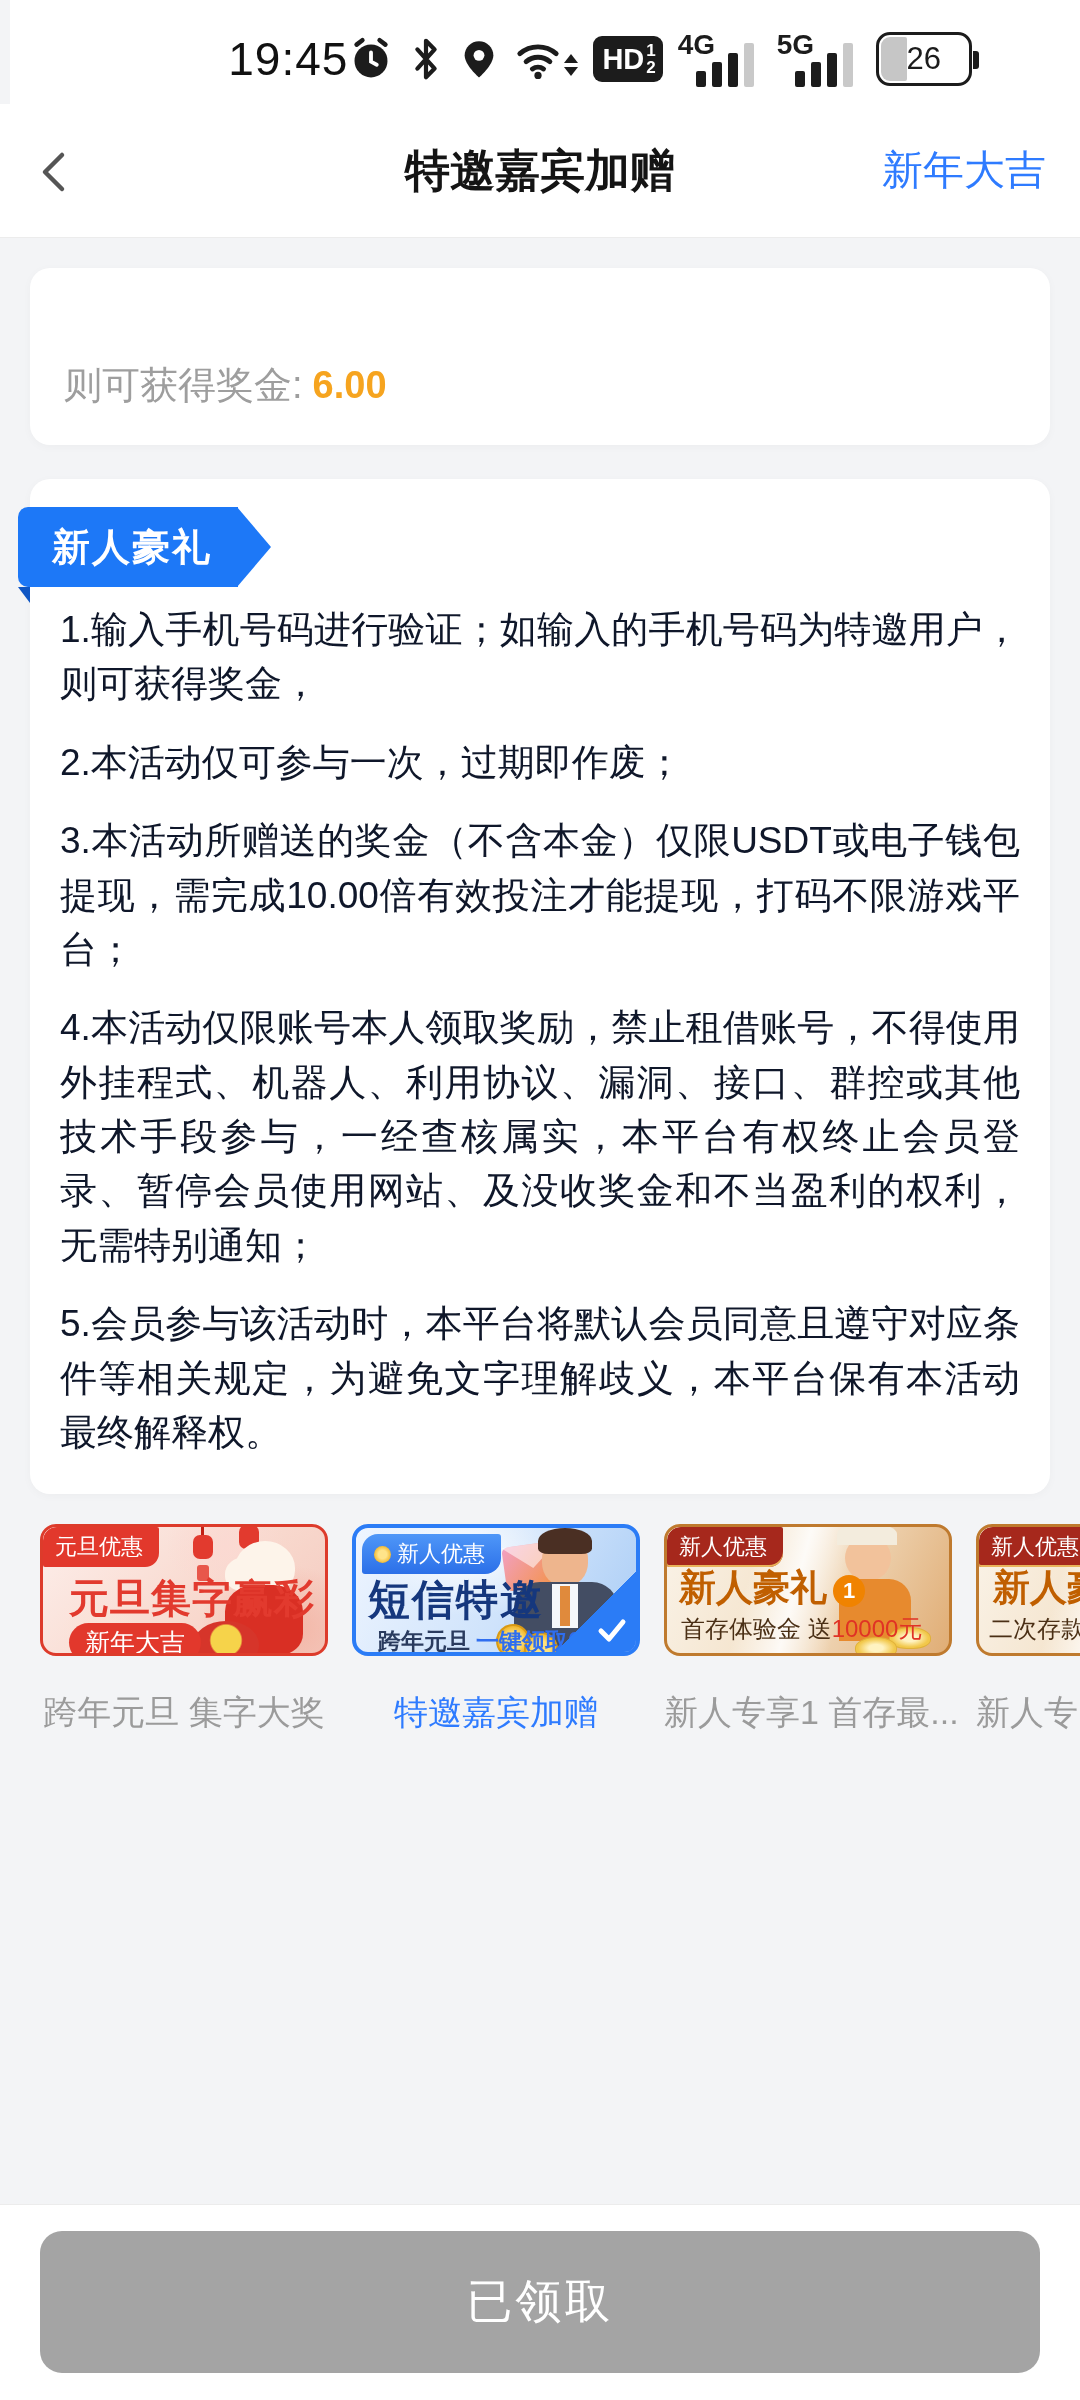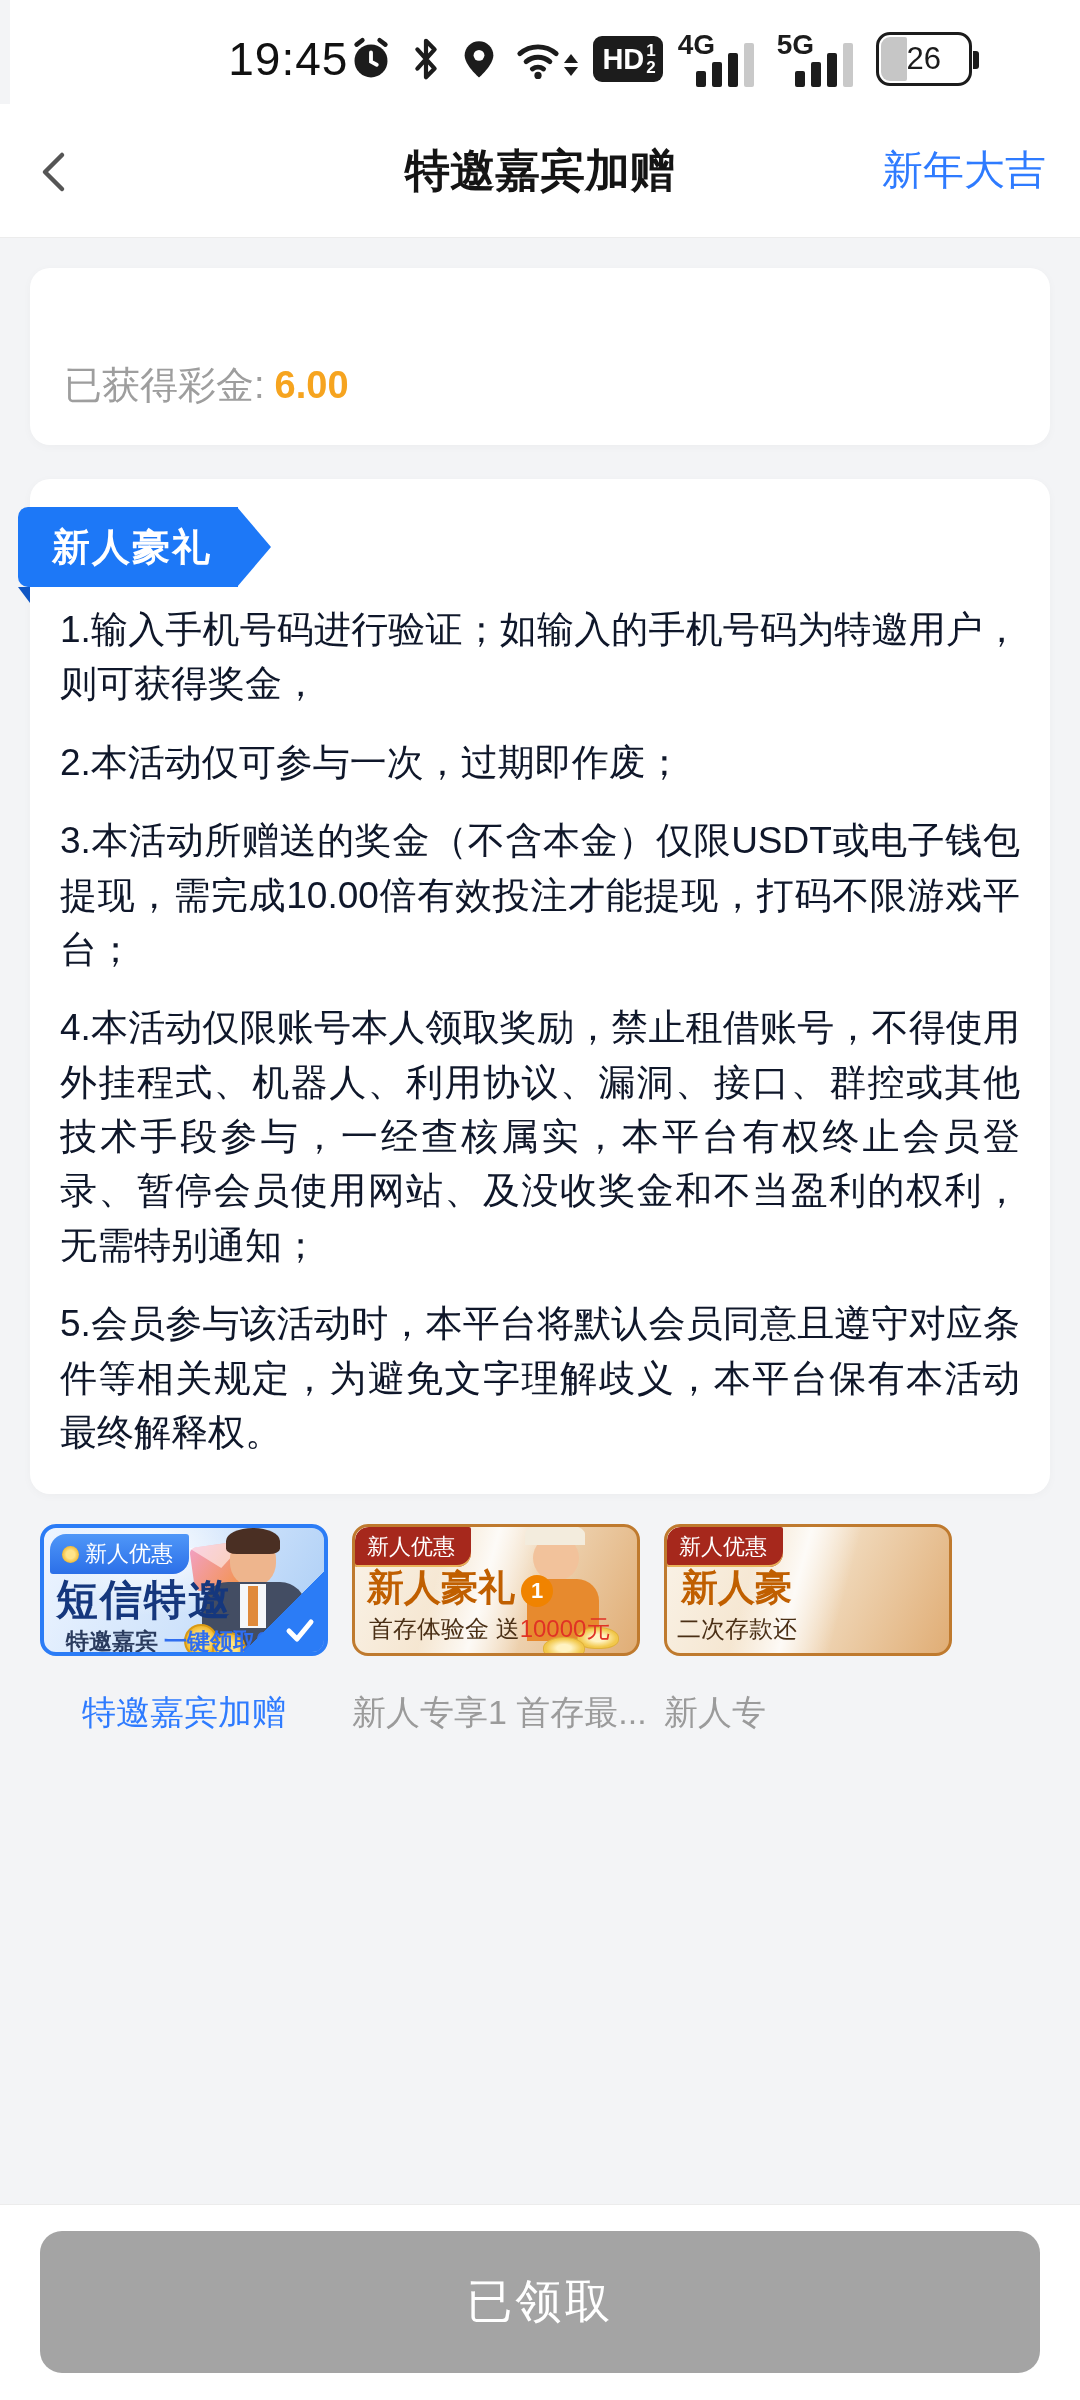--- a/index.html
+++ b/index.html
@@ -195,55 +195,68 @@
         </svg>
     </span>
     <span class="page-title">特邀嘉宾加赠</span>
     <span class="header-action">新年大吉</span>
   </div>
 
   <div class="content">
 
     <div class="card success-card">
       <div class="bonus-line">
-        <span class="bonus-label">已获得彩金:</span><span class="bonus-value">6.00</span>
+        <span class="bonus-label">则可获得奖金:</span><span class="bonus-value">6.00</span>
       </div>
     </div>
 
     <div class="card rules-card">
       <div class="ribbon">新人豪礼</div>
       <div class="ribbon-fold"></div>
       <div class="rules">
         <p>1.输入手机号码进行验证；如输入的手机号码为特邀用户，则可获得奖金，</p>
         <p>2.本活动仅可参与一次，过期即作废；</p>
         <p>3.本活动所赠送的奖金（不含本金）仅限USDT或电子钱包提现，需完成10.00倍有效投注才能提现，打码不限游戏平台；</p>
         <p>4.本活动仅限账号本人领取奖励，禁止租借账号，不得使用外挂程式、机器人、利用协议、漏洞、接口、群控或其他技术手段参与，一经查核属实，本平台有权终止会员登录、暂停会员使用网站、及没收奖金和不当盈利的权利，无需特别通知；</p>
         <p>5.会员参与该活动时，本平台将默认会员同意且遵守对应条件等相关规定，为避免文字理解歧义，本平台保有本活动最终解释权。</p>
       </div>
     </div>
 
     <div class="promo-row">
 
+      <div class="promo">
+        <div class="banner banner-red">
+          <span class="lant" style="left:150px; top:8px;"></span>
+          <span class="lant" style="left:196px; top:-2px;"></span>
+          <span class="m-head"></span>
+          <span class="m-body"></span>
+          <span class="m-drum"></span>
+          <span class="tag tag-red">元旦优惠</span>
+          <span class="r-title">元旦集字赢彩</span>
+          <span class="r-pill">新年大吉</span>
+        </div>
+        <div class="promo-label">跨年元旦 集字大奖</div>
+      </div>
 
       <div class="promo">
         <div class="banner banner-blue">
           <span class="env"></span>
           <span class="man-hair"></span>
           <span class="man-head"></span>
           <span class="man-body"></span>
           <span class="man-shirt"></span>
           <span class="man-tie"></span>
           <span class="coin" style="left:140px; bottom:-6px;"></span>
           <span class="coin" style="left:168px; bottom:-14px;"></span>
           <span class="tag tag-blue">
               <span class="sack"></span>
               <span>新人优惠</span>
             </span>
           <span class="b-title">短信特邀</span>
-          <span class="b-sub"><span class="pre">特邀嘉宾</span><span class="hi">一键领取6元彩金</span></span>
+          <span class="b-sub"><span class="pre">跨年元旦</span><span class="hi">一键领取6元彩金</span></span>
           <span class="corner-check">
             <svg width="36" height="36" viewBox="0 0 36 36">
                 <polyline points="7,19 15,27 29,10" stroke="#fff" stroke-width="5" fill="none" stroke-linecap="round" stroke-linejoin="round"></polyline>
               </svg>
           </span>
         </div>
         <div class="promo-label active">特邀嘉宾加赠</div>
       </div>
 
       <div class="promo">

